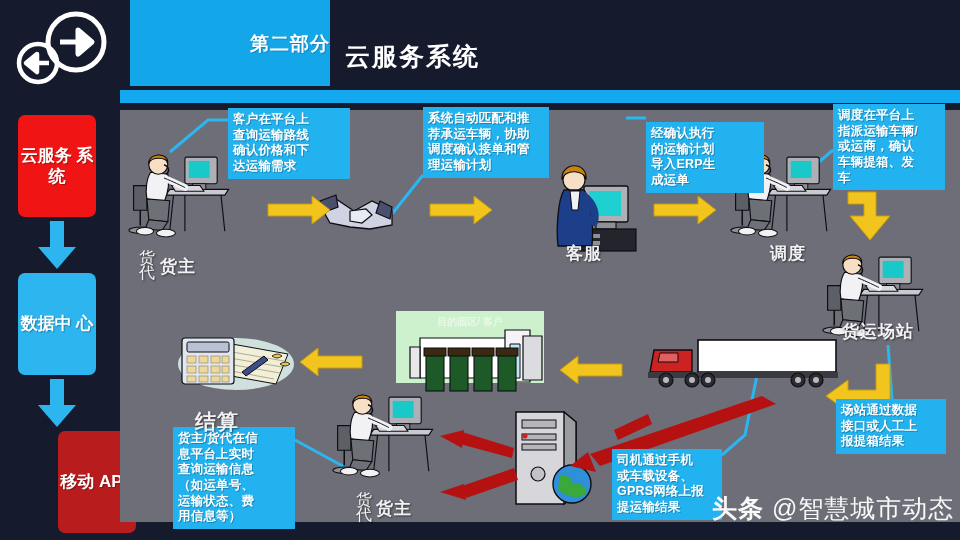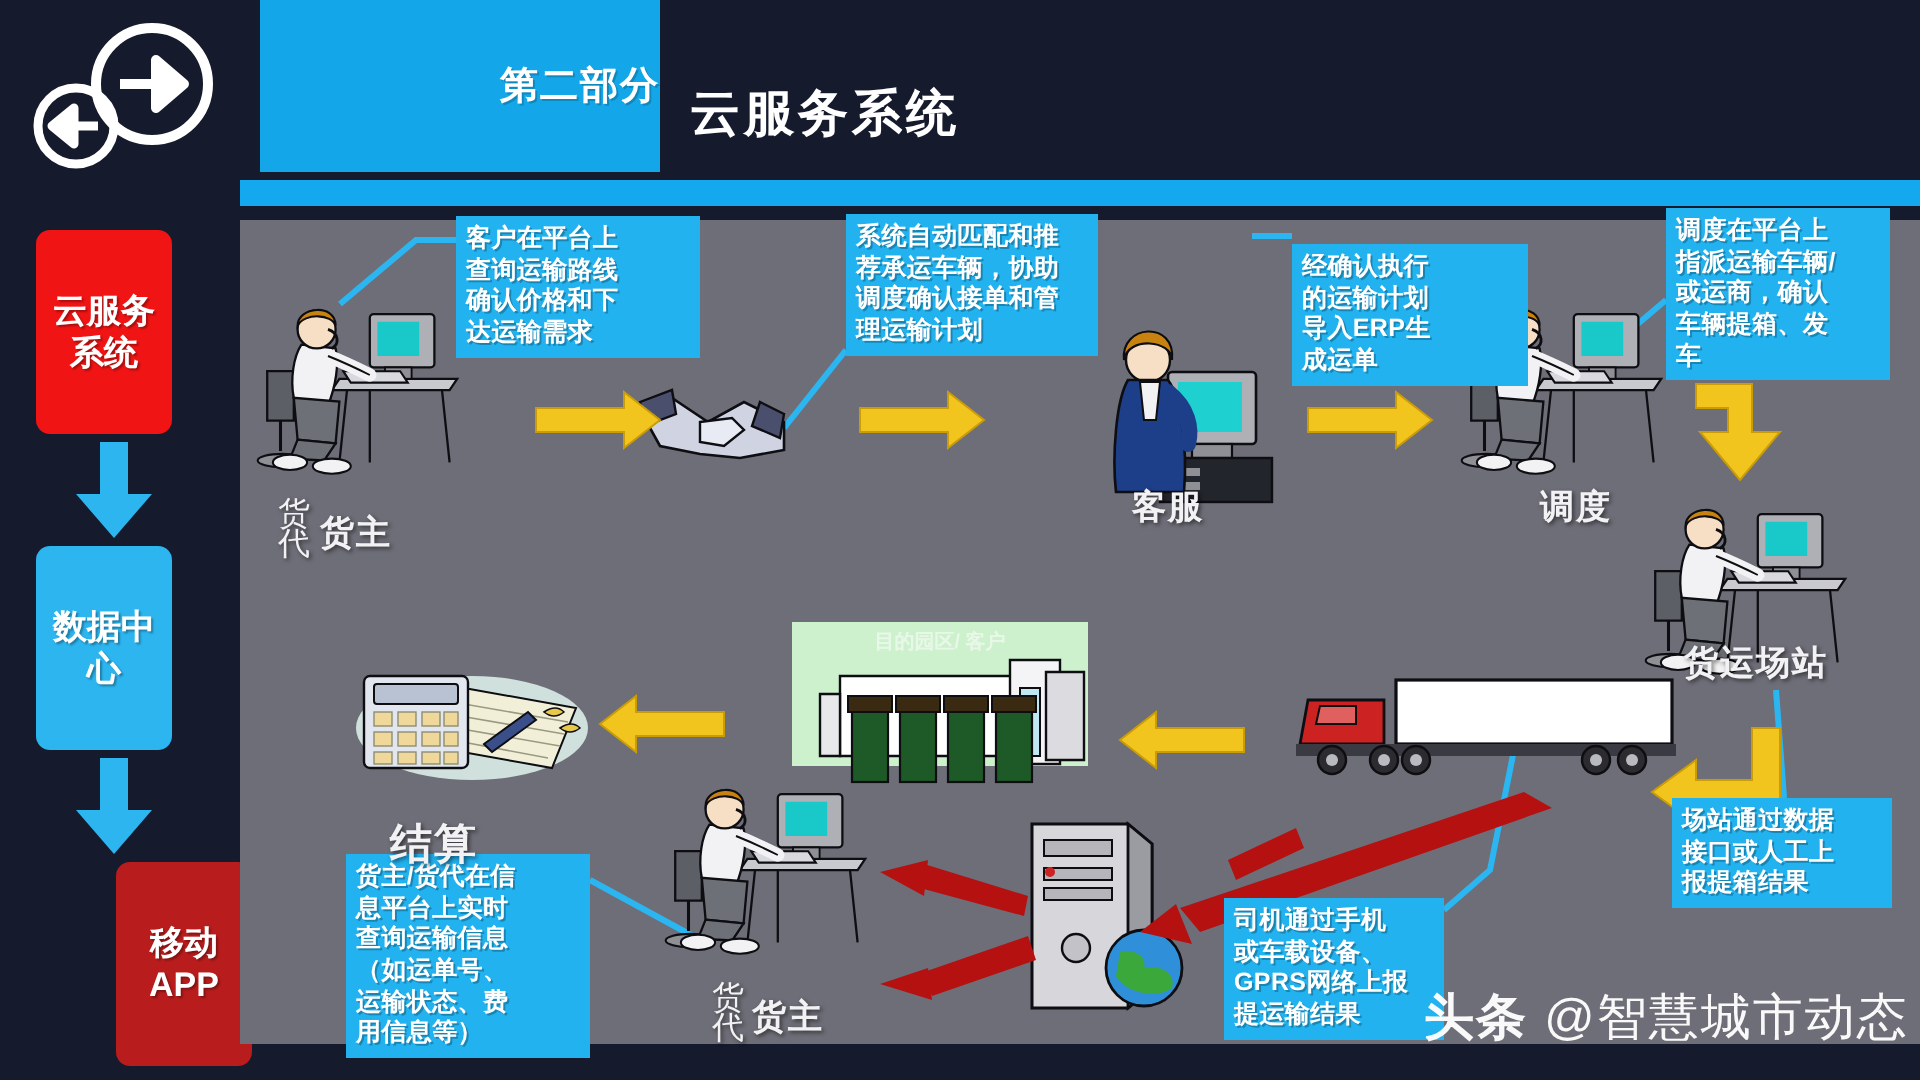--- a/index.html
+++ b/index.html
@@ -32,21 +32,21 @@
     color: #ffffff; font-size: 25px; font-weight: bold; letter-spacing: 2px;
   }
   .header-bar {
     position: absolute; left: 120px; top: 90px; width: 840px; height: 13px;
     background: #14a9ee;
   }
 
   
   .rail { position: absolute; left: 0; top: 103px; width: 120px; height: 437px; }
   .rail-box {
-    position: absolute; left: 18px; width: 68px; border-radius: 7px;
+    position: absolute; left: 18px; width: 78px; border-radius: 7px;
     display: flex; flex-direction: column; align-items: center;
     justify-content: center; text-align: center;
     font-weight: bold; font-size: 17px; line-height: 1.25; color: #ffffff;
     text-shadow: 1px 1px 1px rgba(0,0,0,.3);
   }
   .rail-box.red  { background: #f01414; top: 12px;  height: 102px; }
   .rail-box.blue1{ background: #2cb5ef; top: 170px; height: 102px; }
   .rail-box.blue2{ background: #b91c1c; top: 328px; height: 102px; margin-left: 40px; }
   .rail-arrow { position: absolute; left: 38px; width: 38px; height: 48px; }
   .rail-arrow.a1 { top: 118px; }

